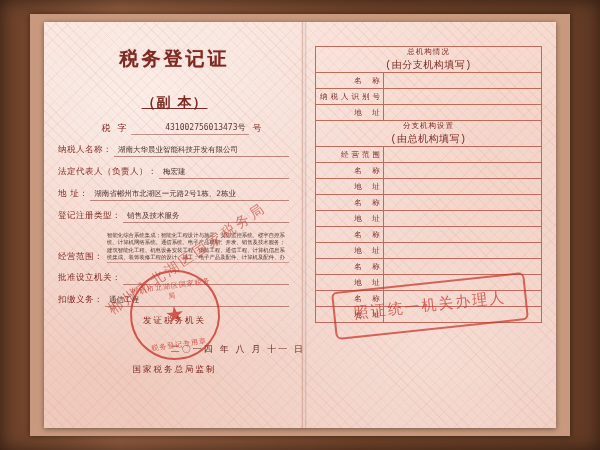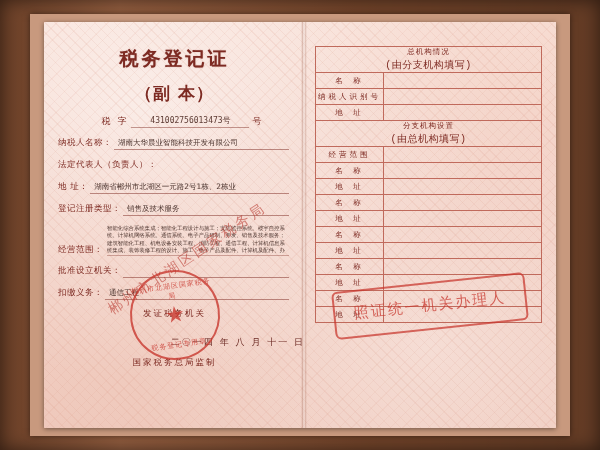--- a/index.html
+++ b/index.html
@@ -100,45 +100,46 @@
     letter-spacing: 3px;
     color: #7d2a22;
     margin-top: 24px;
     text-shadow: 0 0 1px rgba(125,42,34,0.5);
   }
 
   .doc-subtitle {
     text-align: center;
     font-family: "DejaVu Serif", serif;
     font-weight: bold;
-    font-size: 17px;
+    font-size: 14px;
     letter-spacing: 1px;
     color: #7d2a22;
-    margin-top: 10px;
+    margin-top: 22px;
+    text-decoration: underline;
   }
 
   .number-row {
     display: flex;
     align-items: flex-end;
     justify-content: center;
     margin-top: 10px;
     font-size: 9px;
     color: #7d2a22;
     padding-left: 16px;
   }
   .number-row .lbl { letter-spacing: 2px; font-family: "DejaVu Serif", serif; }
   .number-row .val {
     font-family: "DejaVu Sans Mono", monospace;
     font-size: 8px;
     color: #5c3a33;
     border-bottom: 1px solid rgba(125,42,34,0.45);
     padding: 0 4px 1px 4px;
     margin: 0 3px;
     min-width: 110px;
-    text-align: center;
+    text-align: right;
   }
 
   .field {
     display: flex;
     align-items: flex-end;
     margin: 9px 16px 0 14px;
     font-size: 8.5px;
     color: #7d2a22;
   }
   .field .f-label {
@@ -281,21 +282,21 @@
     height: auto;
   }
   td.hdr .sub {
     display: block;
     font-size: 10px;
     letter-spacing: 0.5px;
     margin-top: 1px;
   }
   td.lbl-cell {
     width: 30%;
-    text-align: center;
+    text-align: right;
     letter-spacing: 3px;
     color: #7d2a22;
   }
   td.val-cell { background: transparent; }
 
   
   .right-stamp {
     position: absolute;
     left: 18px;
     top: 236px;
@@ -336,20 +337,21 @@
         <span class="lbl">号</span>
       </div>
 
       <div class="field">
         <span class="f-label">纳税人名称：</span>
         <span class="f-value">湖南大华晨业智能科技开发有限公司</span>
       </div>
 
       <div class="field">
         <span class="f-label">法定代表人（负责人）：</span>
+        <span class="f-value">梅宏建</span>
       </div>
 
       <div class="field">
         <span class="f-label">地        址：</span>
         <span class="f-value">湖南省郴州市北湖区一元路2号1栋、2栋业</span>
       </div>
 
       <div class="field">
         <span class="f-label">登记注册类型：</span>
         <span class="f-value">销售及技术服务</span>

